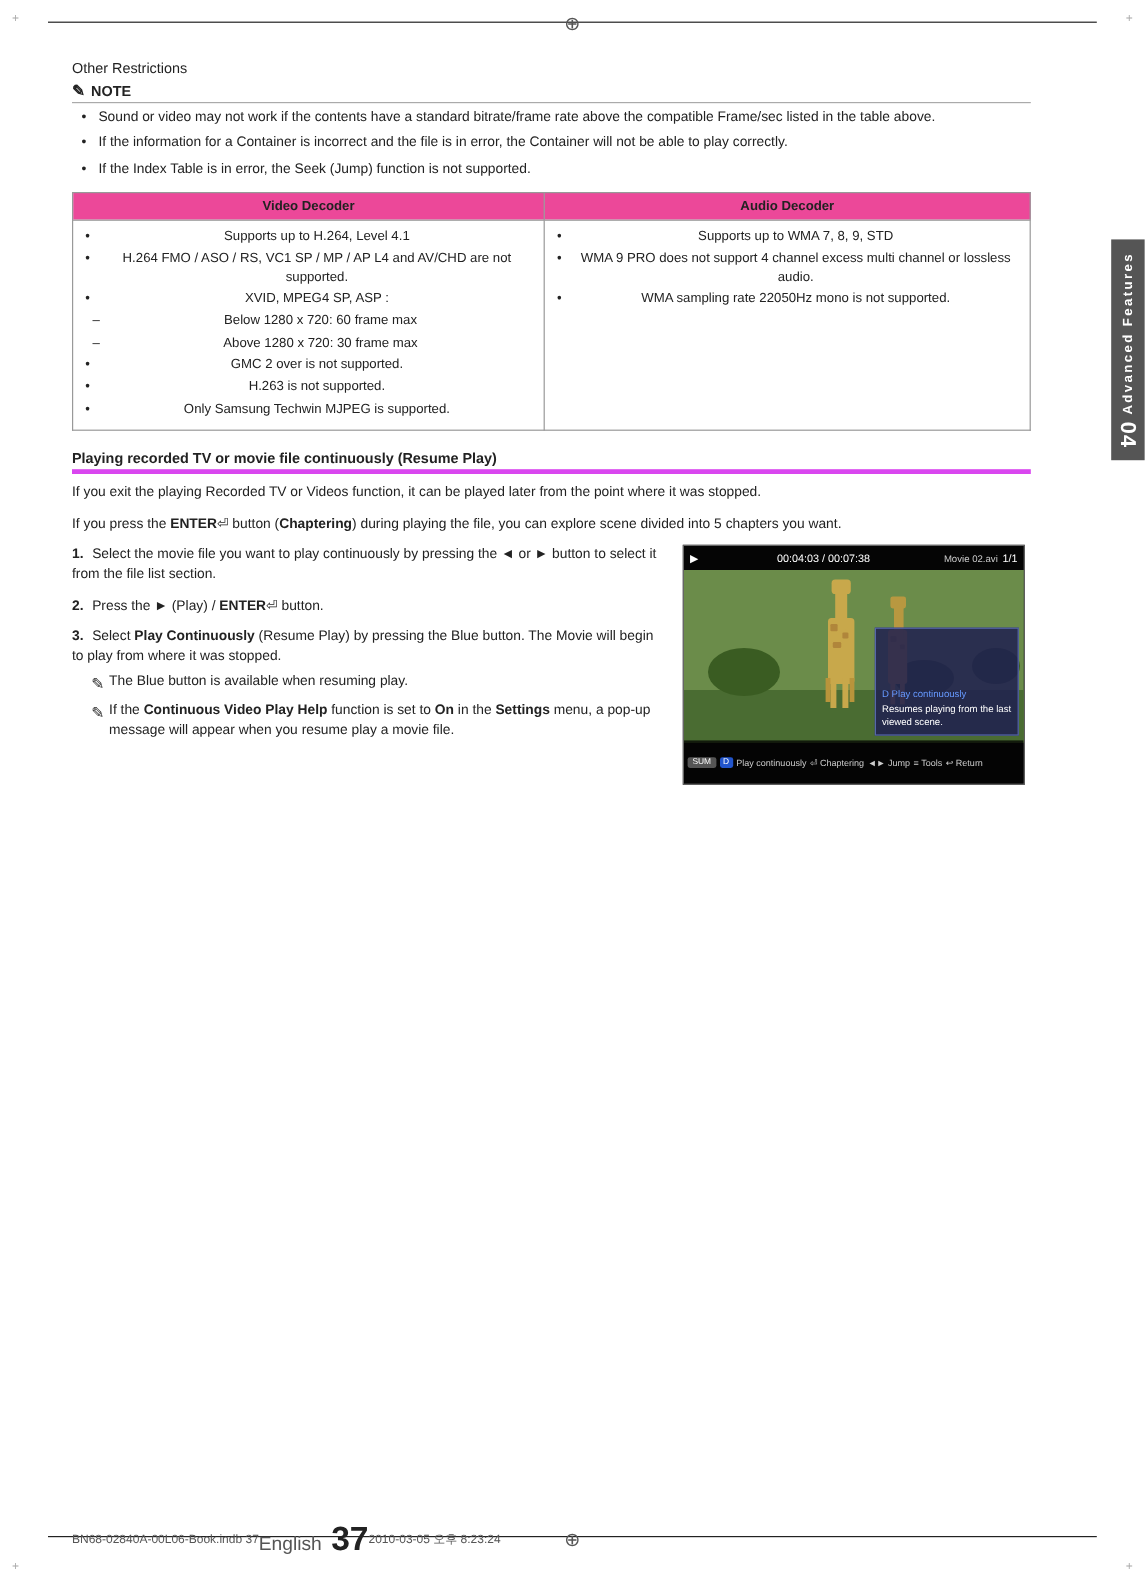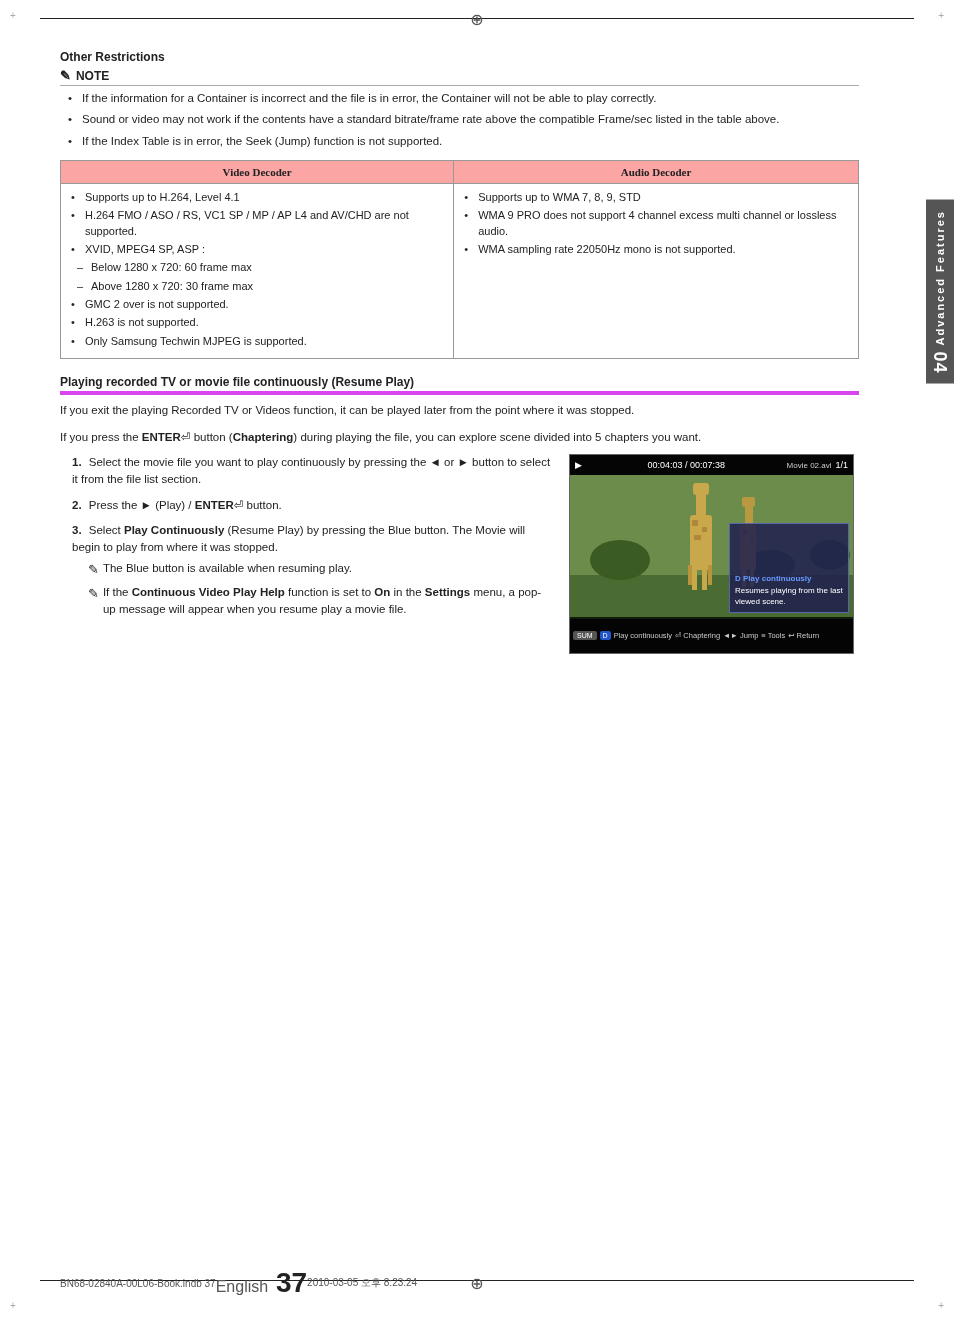--- a/index.html
+++ b/index.html
@@ -97,21 +97,21 @@
 
     
     .content {
       padding-top: 10px;
       padding-right: 35px;
     }
 
     
     .section-heading {
       font-size: 12px;
-      font-weight: bold;
+      font-weight: normal;
       margin-bottom: 4px;
     }
 
     
     .note-block {
       margin-bottom: 10px;
     }
 
     .note-label {
       display: flex;
@@ -149,32 +149,32 @@
 
     
     .decoder-table {
       width: 100%;
       border-collapse: collapse;
       margin-bottom: 16px;
       font-size: 11px;
     }
 
     .decoder-table th {
-      background: #fca5a5;
+      background: #ec4899;
       border: 1px solid #999;
       padding: 5px 10px;
       text-align: center;
       font-weight: bold;
-      font-family: Liberation Serif, serif;
     }
 
     .decoder-table td {
       border: 1px solid #999;
       padding: 6px 10px;
       vertical-align: top;
+      text-align: center;
     }
 
     .decoder-table td ul {
       list-style: none;
       padding: 0;
     }
 
     .decoder-table td ul li {
       position: relative;
       padding-left: 14px;
@@ -224,21 +224,20 @@
 
     .playing-right {
       width: 290px;
       flex-shrink: 0;
     }
 
     
     .steps {
       list-style: none;
       padding: 0;
-      margin-left: 12px;
     }
 
     .steps > li {
       margin-bottom: 8px;
       font-size: 11.5px;
       line-height: 1.5;
     }
 
     .step-num {
       font-weight: bold;
@@ -325,21 +324,21 @@
       border: 1px solid #5566aa;
       padding: 5px;
       color: #fff;
       font-size: 8px;
       line-height: 1.4;
       z-index: 3;
     }
 
     .popup-title {
       color: #6699ff;
-      font-weight: bold;
+      font-weight: normal;
       font-size: 8px;
       margin-top: 44px;
     }
 
     .tv-bottom-bar {
       position: absolute;
       bottom: 0;
       left: 0;
       right: 0;
       height: 36px;
@@ -437,22 +436,22 @@
   <div class="content">
 
     <div class="section-heading">Other Restrictions</div>
 
     <div class="note-block">
       <div class="note-label">
         <span class="note-icon">✎</span>
         <span>NOTE</span>
       </div>
       <ul class="note-list">
+        <li>Sound or video may not work if the contents have a standard bitrate/frame rate above the compatible Frame/sec listed in the table above.</li>
         <li>If the information for a Container is incorrect and the file is in error, the Container will not be able to play correctly.</li>
-        <li>Sound or video may not work if the contents have a standard bitrate/frame rate above the compatible Frame/sec listed in the table above.</li>
         <li>If the Index Table is in error, the Seek (Jump) function is not supported.</li>
       </ul>
     </div>
 
     <table class="decoder-table">
       <thead>
         <tr>
           <th>Video Decoder</th>
           <th>Audio Decoder</th>
         </tr>

